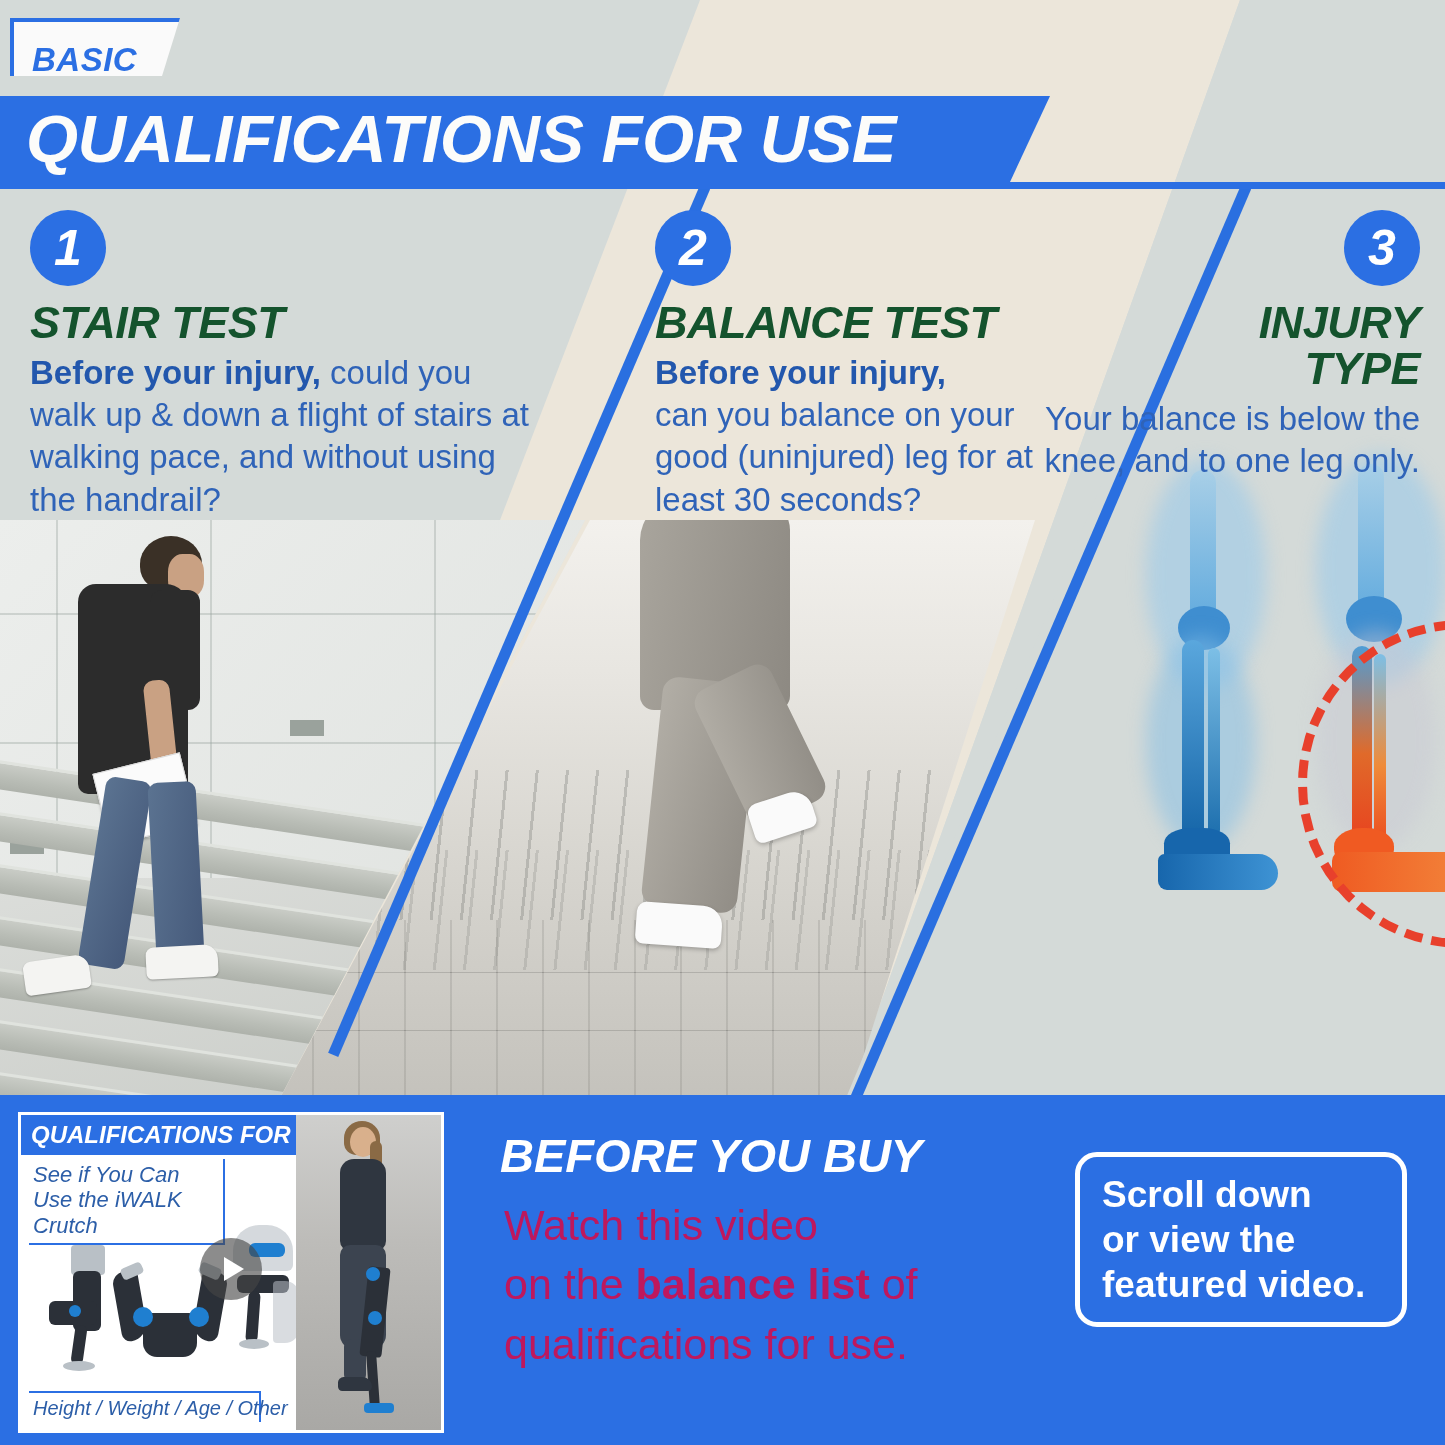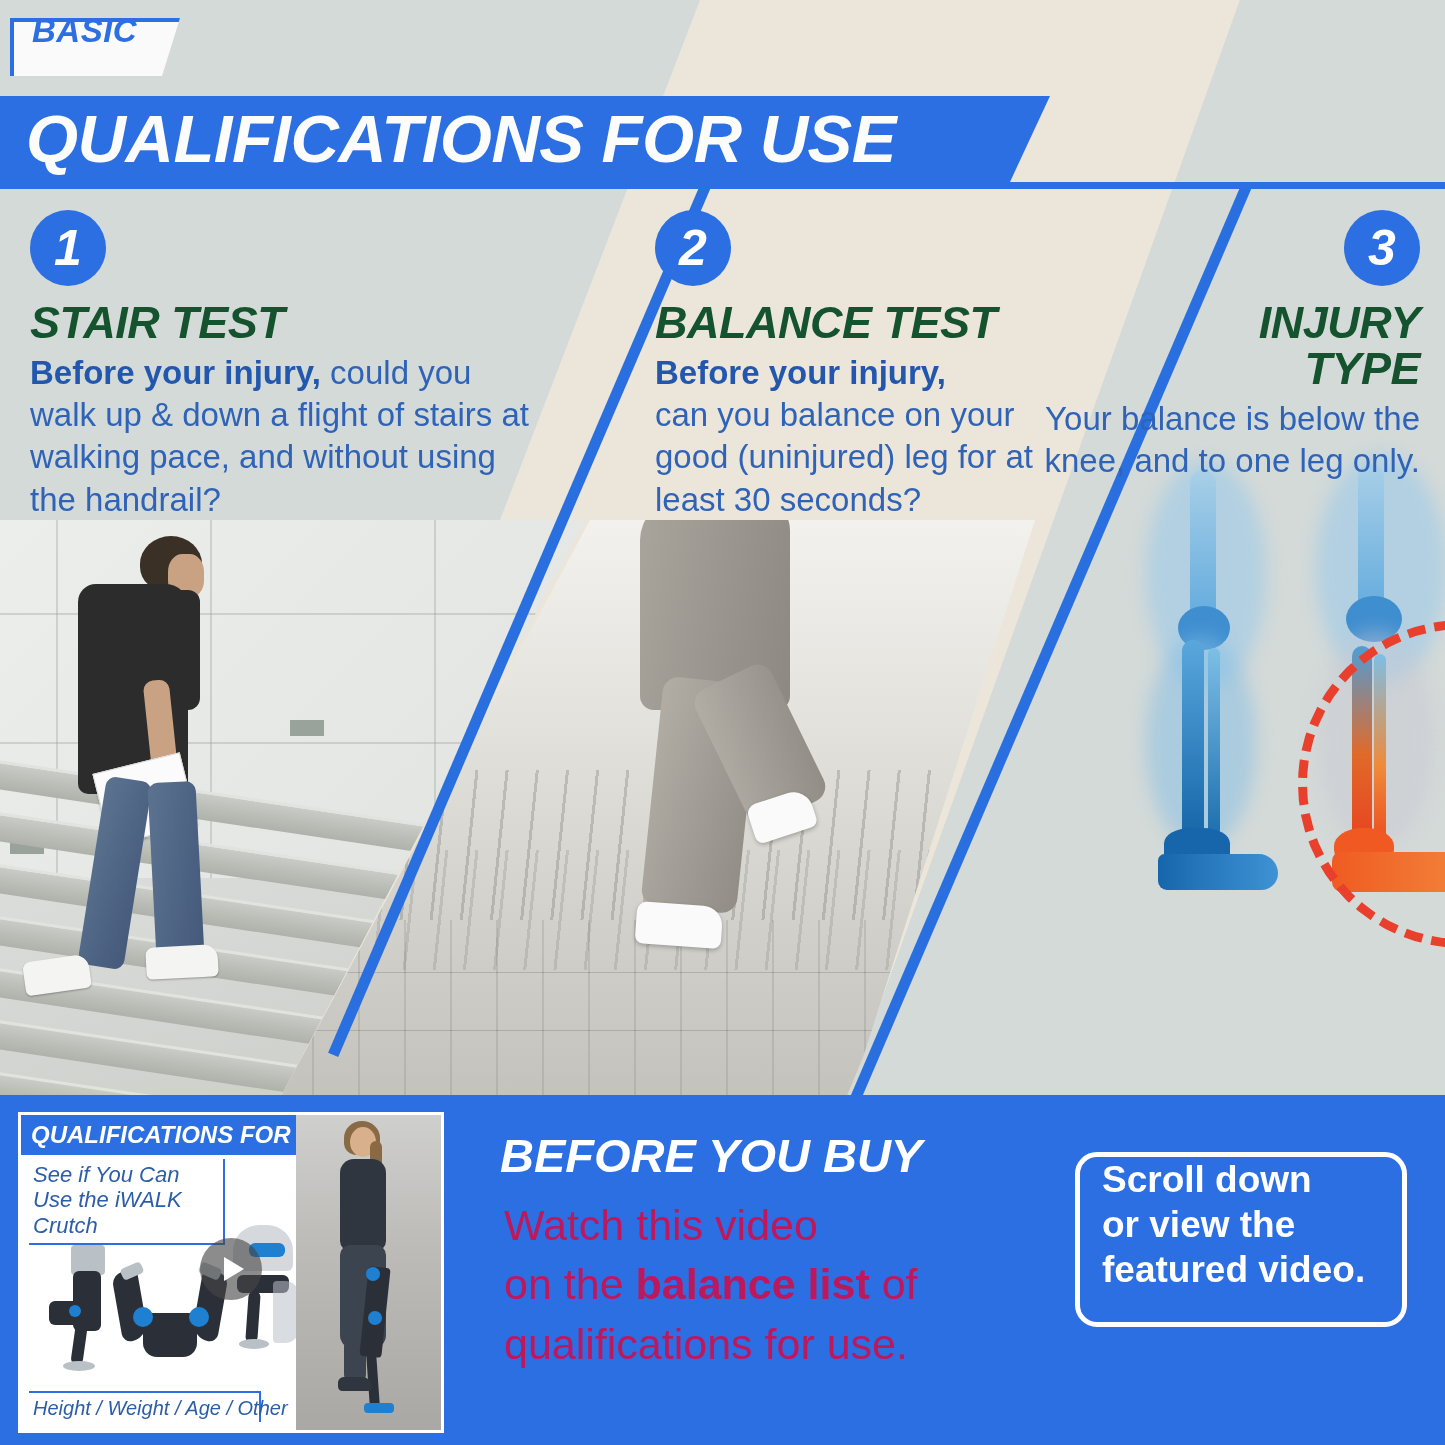--- a/index.html
+++ b/index.html
@@ -98,21 +98,21 @@
   }
   .hdr-rule{
     position:absolute;left:0;top:182px;width:1445px;height:7px;background:#2b6fe3;
   }
   .basic-tag{
     position:absolute;left:10px;top:18px;width:170px;height:58px;
     background:#fafafa;border:4px solid #2b6fe3;
     clip-path:polygon(0 0, 170px 0, 152px 58px, 0 58px);
   }
   .basic-label{
-    position:absolute;left:32px;top:10px;height:42px;line-height:42px;
+    position:absolute;left:32px;top:39px;height:42px;line-height:42px;
     color:#2b6fe3;font-size:33px;font-weight:700;font-style:italic;letter-spacing:.5px;
   }
 
   
   .col{position:absolute;}
   .num{
     width:76px;height:76px;border-radius:50%;background:#2b6fe3;
     color:#fff;font-size:50px;font-weight:700;font-style:italic;
     display:flex;align-items:center;justify-content:center;line-height:1;
   }
@@ -185,21 +185,21 @@
   }
   .byb-body{
     position:absolute;left:504px;top:1196px;width:560px;color:#be185d;
     font-size:43px;line-height:1.38;
   }
   .byb-body b{font-weight:700;}
 
   .scrollbox{
     position:absolute;left:1075px;top:1152px;width:332px;height:175px;
     border:5px solid #ffffff;border-radius:22px;box-sizing:border-box;
-    display:flex;
+    display:flex;align-items:center;
   }
   .scrollbox .txt{
     color:#ffffff;font-size:37px;font-weight:700;line-height:1.22;padding-left:22px;
   }
 </style>
 </head>
 <body>
 
 <div id="stage">
 

